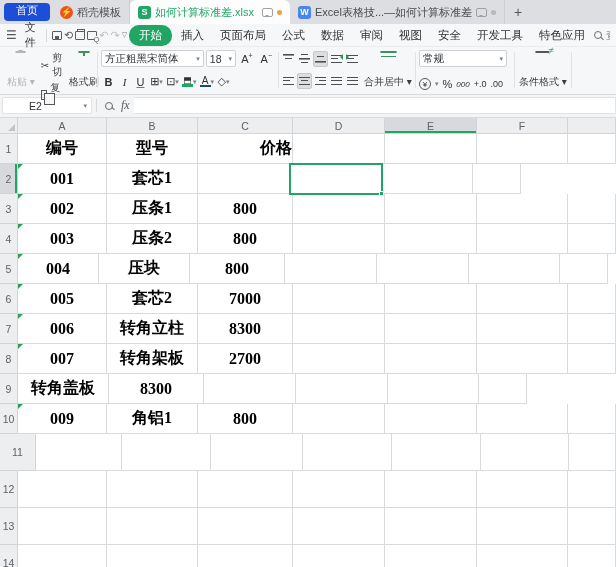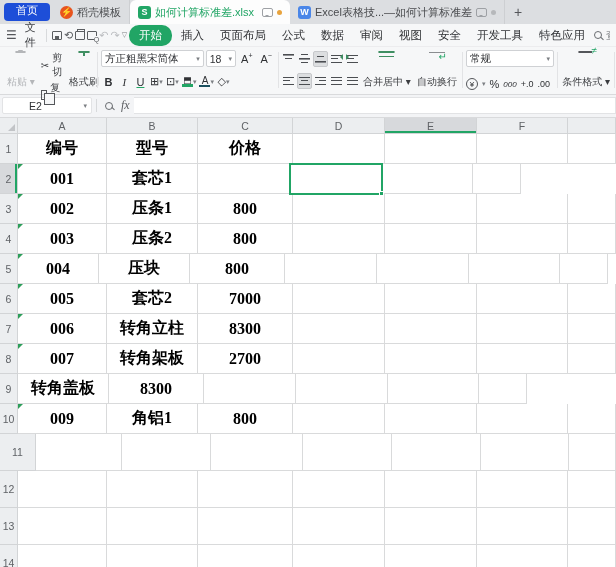--- a/index.html
+++ b/index.html
@@ -336,24 +336,20 @@
         <span class="al">
             <span class="bars full"></span>
           </span>
       </div>
     </div>
 
     <div class="bigbtn" style="width:52px;">
       <span class="merge-ic"></span>
       <span class="lbl"><span>合并居中</span> ▾</span>
     </div>
-    <div class="bigbtn" style="width:50px;">
-      <span class="wrap-ic"></span>
-      <span class="lbl">自动换行</span>
-    </div>
     <div class="gdiv"></div>
 
     <div class="tgroup numcol" style="width:96px;">
       <span class="selbox numfmt">
         <span>常规</span>
           <span class="caret">▾</span>
       </span>
       <div class="numrow">
         <span class="yen">¥</span>
         <span class="caret">▾</span>
@@ -401,21 +397,21 @@
       </div>
     <div id="gridBody">
         <div class="g-row" style="height: 30px;">
           <div class="ghc" style="width: 18px;">1</div>
           <div class="gc" style="width: 89px;">
             <span>编号</span>
           </div>
           <div class="gc" style="width: 91px;">
             <span>型号</span>
           </div>
-          <div class="gc" style="width: 95px;">
+          <div class="gc" style="width: 95px; justify-content: flex-end;">
             <span>价格</span>
           </div>
           <div class="gc" style="width: 92px;"></div>
           <div class="gc" style="width: 92px;"></div>
           <div class="gc" style="width: 91px;"></div>
           <div class="gc" style="width: 48px;"></div>
         </div>
         <div class="g-row" style="height: 30px;">
           <div class="ghc sel sel-row" style="width: 18px;">2</div>
           <div class="gc" style="width: 89px;">

